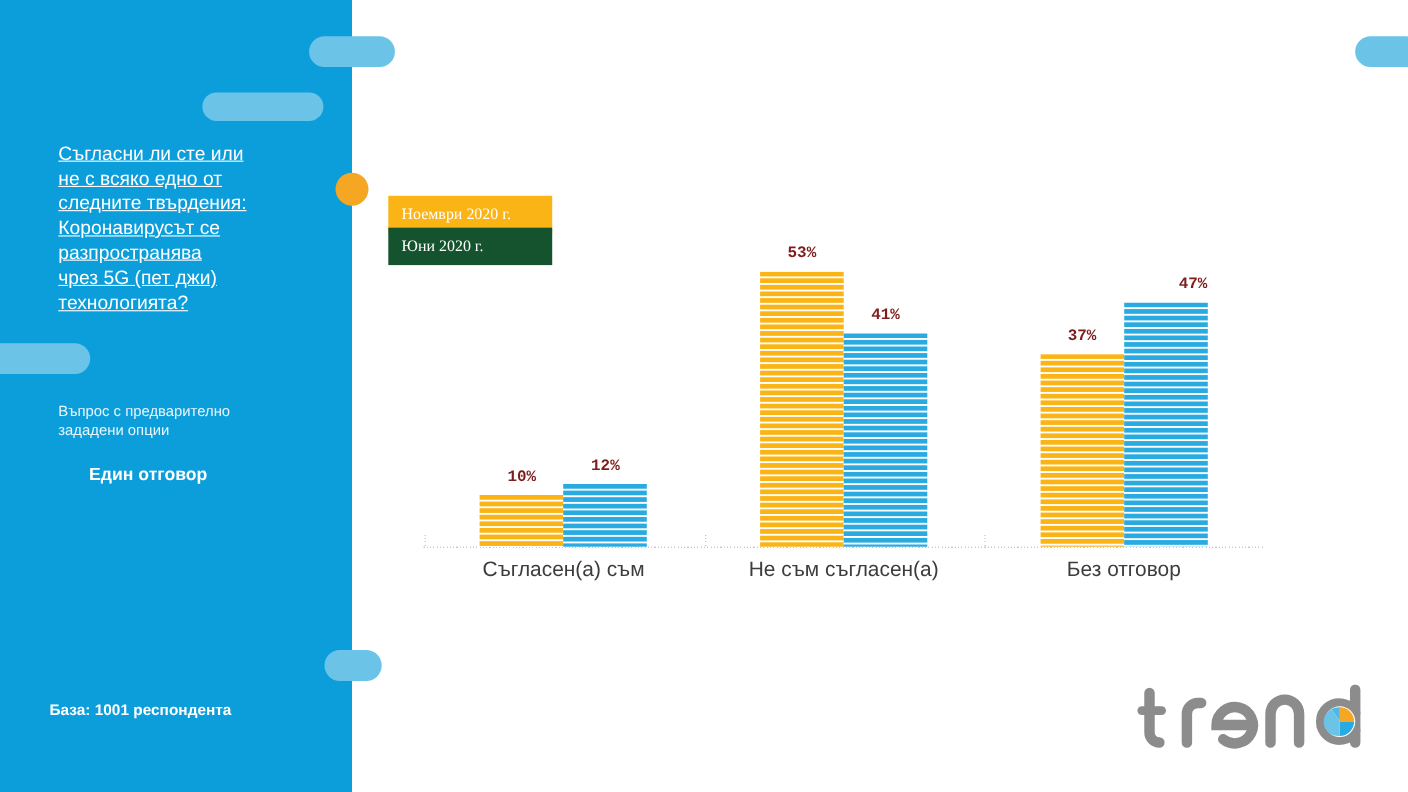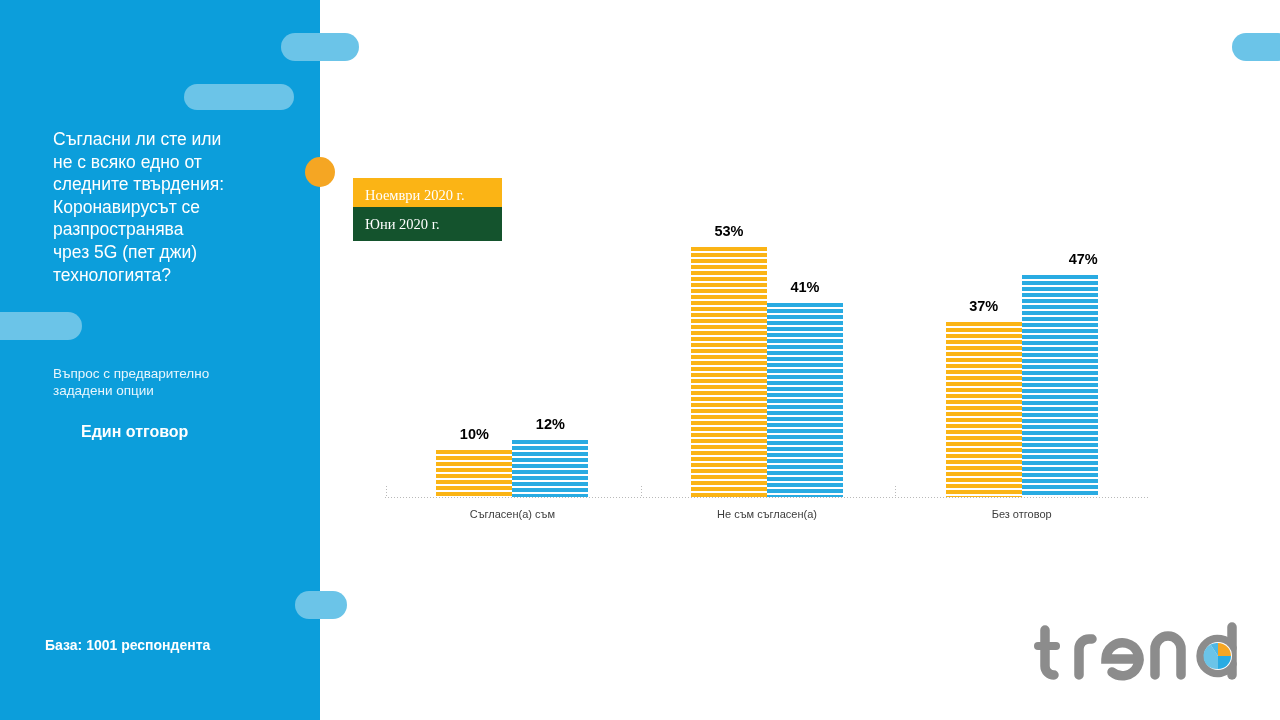--- a/index.html
+++ b/index.html
@@ -27,20 +27,21 @@
 
   #orange-dot {
     position:absolute; left:305px; top:157px; width:30px; height:30px;
     border-radius:50%; background:#f5a623;
   }
 
   #question-text {
     position:absolute; left:53px; top:128px; width:250px;
     color:#ffffff; font-size:17.5px; line-height:22.6px; font-weight:400;
     white-space:pre-line;
+    text-decoration:underline;
   }
   #note-text {
     position:absolute; left:53px; top:365px; width:250px;
     color:#e8f6fd; font-size:13.5px; line-height:17px; font-weight:400;
     white-space:pre-line;
   }
   #single-answer {
     position:absolute; left:53px; top:423px;
     color:#ffffff; font-size:16px; font-weight:700;margin-left:28px;
   }
@@ -71,25 +72,25 @@
     background-repeat:repeat-y;
   }
   .bar.s0 {
     background-image: linear-gradient(to bottom,#fbb415 0px,#fbb415 4px,#ffffff 4px,#ffffff 6px);
   }
   .bar.s1 {
     background-image: linear-gradient(to bottom,#29abe2 0px,#29abe2 4px,#ffffff 4px,#ffffff 6px);
   }
   .bar-value {
     position:absolute; left:0; width:76px; text-align:center;
-    font-size:14.5px; font-weight:700; color:#000000;
+    font-size:14.5px; font-weight:700; color:#7f1d1d;font-family:Liberation Mono, monospace;
   }
   .cat-label {
     position:absolute; top:508px; text-align:center;
-    font-size:11px; color:#3d3d3d; white-space:nowrap;
+    font-size:19px; color:#3d3d3d; white-space:nowrap;
   }
 
   
   #logo {
     position:absolute; left:1032px; top:622px; width:228px; height:62px;
   }
 </style>
 </head>
 <body>
 

